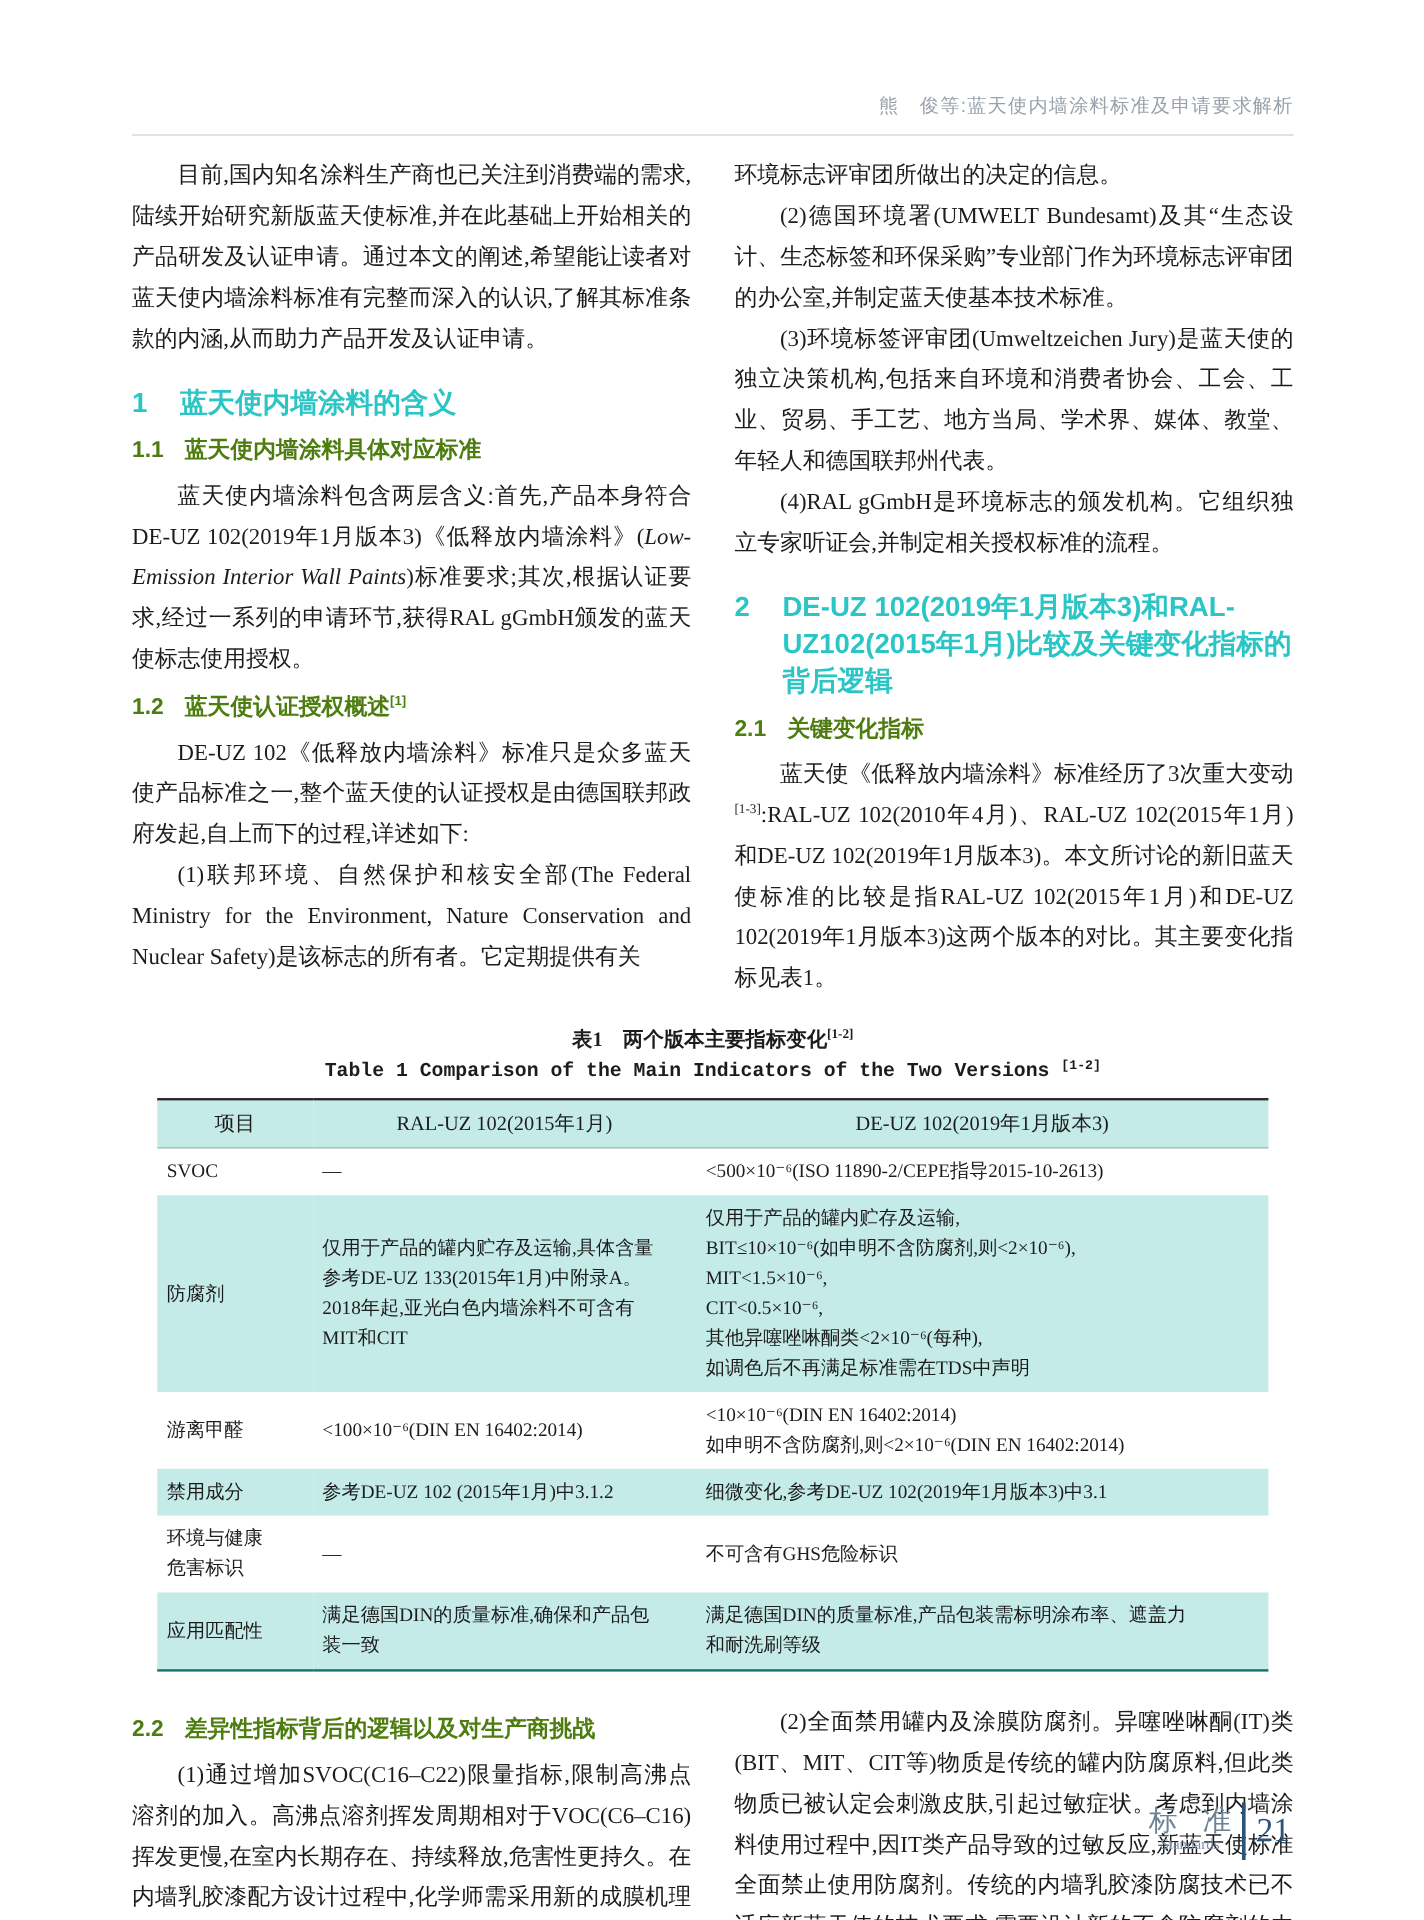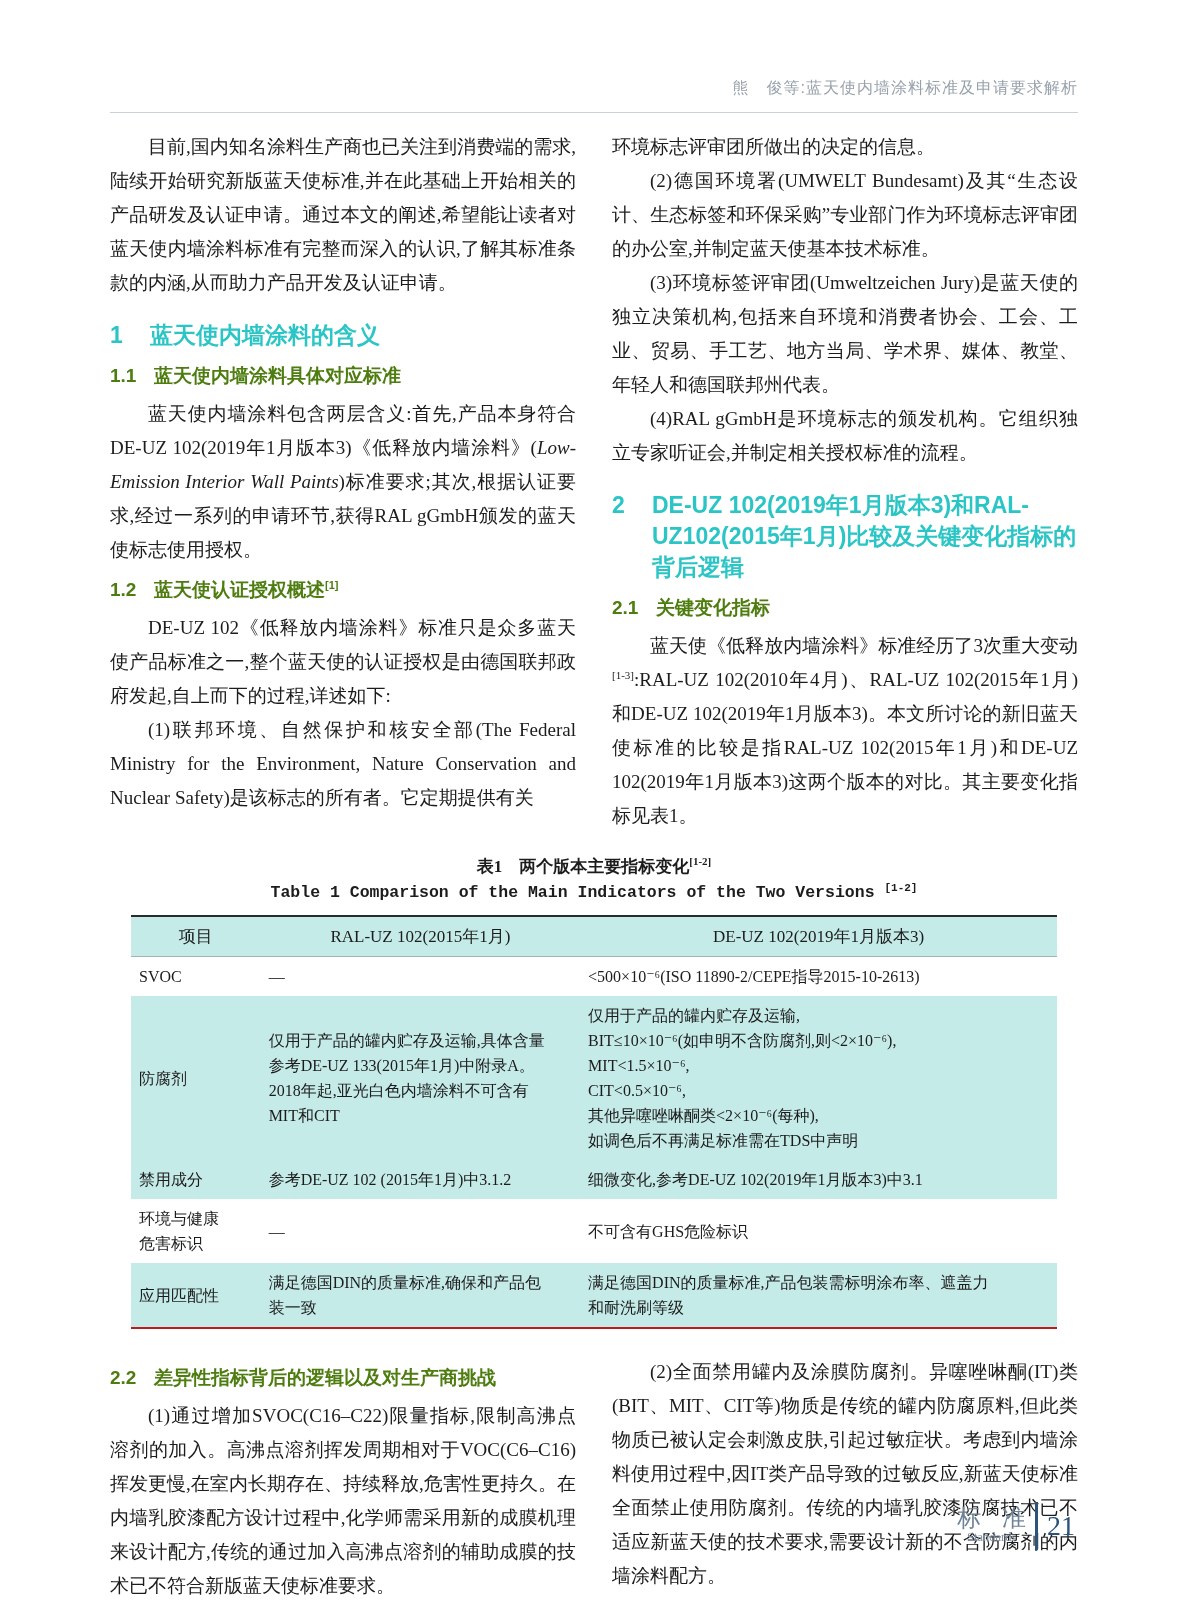--- a/index.html
+++ b/index.html
@@ -58,21 +58,21 @@
     text-align:center;font-weight:bold;
     font-size:17px;line-height:24px;
   }
   .tb-caption-en{
     text-align:center;font-weight:bold;
     font-size:16.5px;line-height:24px;margin-top:2px;font-family:Liberation Mono, monospace;
   }
   table.cmp{
     width:926px;margin:10px auto 0 auto;
     border-collapse:collapse;table-layout:fixed;
-    border-top:2px solid #2b2b2b;border-bottom:2px solid #b91c1c;
+    border-top:2px solid #2b2b2b;border-bottom:2px solid #0f766e;
     font-size:16px;
   }
   table.cmp th,table.cmp td{
     padding:7px 8px;line-height:25px;vertical-align:middle;
     white-space:pre-line;
   }
   table.cmp th{
     background:#c5ebe9;font-weight:normal;font-size:17px;
     border-bottom:1px solid #9fb6b5;
   }
@@ -186,20 +186,26 @@
 参考DE-UZ 133(2015年1月)中附录A。
 2018年起,亚光白色内墙涂料不可含有
 MIT和CIT</td>
             <td class="c-new">仅用于产品的罐内贮存及运输,
 BIT≤10×10⁻⁶(如申明不含防腐剂,则&lt;2×10⁻⁶),
 MIT&lt;1.5×10⁻⁶,
 CIT&lt;0.5×10⁻⁶,
 其他异噻唑啉酮类&lt;2×10⁻⁶(每种),
 如调色后不再满足标准需在TDS中声明</td>
           </tr>
+          <tr>
+            <td class="c-item">游离甲醛</td>
+            <td class="c-old">&lt;100×10⁻⁶(DIN EN 16402:2014)</td>
+            <td class="c-new">&lt;10×10⁻⁶(DIN EN 16402:2014)
+如申明不含防腐剂,则&lt;2×10⁻⁶(DIN EN 16402:2014)</td>
+          </tr>
           <tr class="band">
             <td class="c-item">禁用成分</td>
             <td class="c-old">参考DE-UZ 102 (2015年1月)中3.1.2</td>
             <td class="c-new">细微变化,参考DE-UZ 102(2019年1月版本3)中3.1</td>
           </tr>
           <tr>
             <td class="c-item">环境与健康
 危害标识</td>
             <td class="c-old">—</td>
             <td class="c-new">不可含有GHS危险标识</td>

